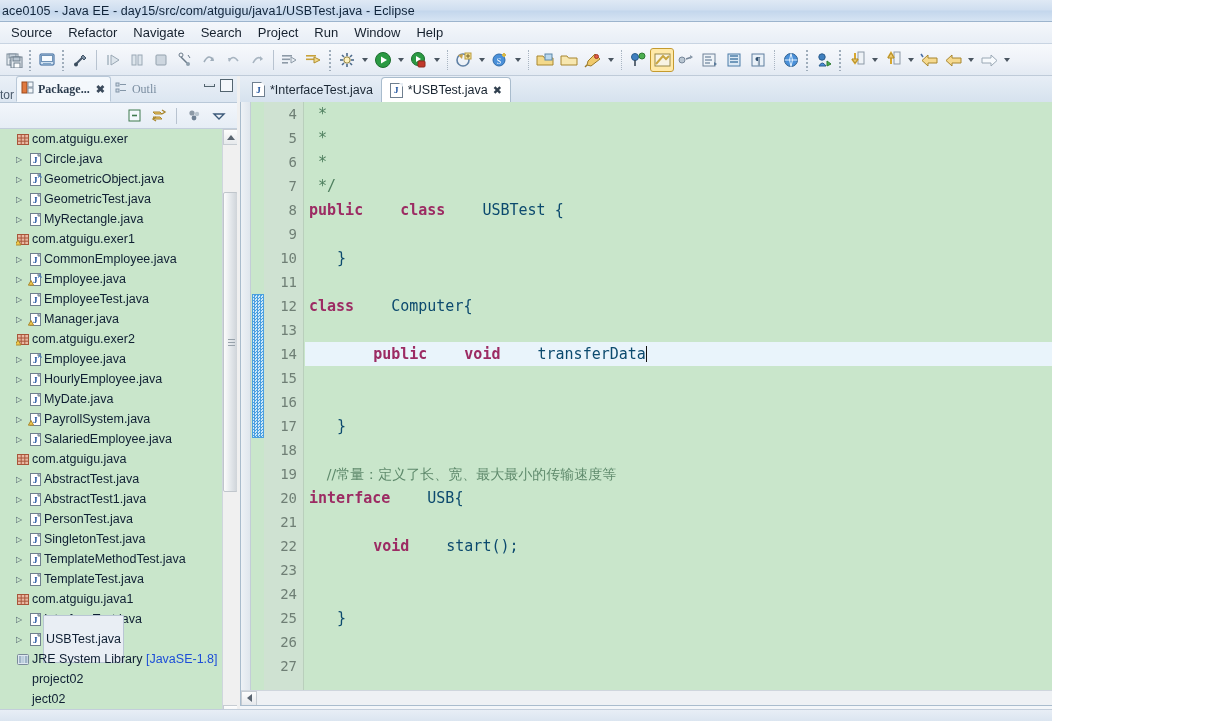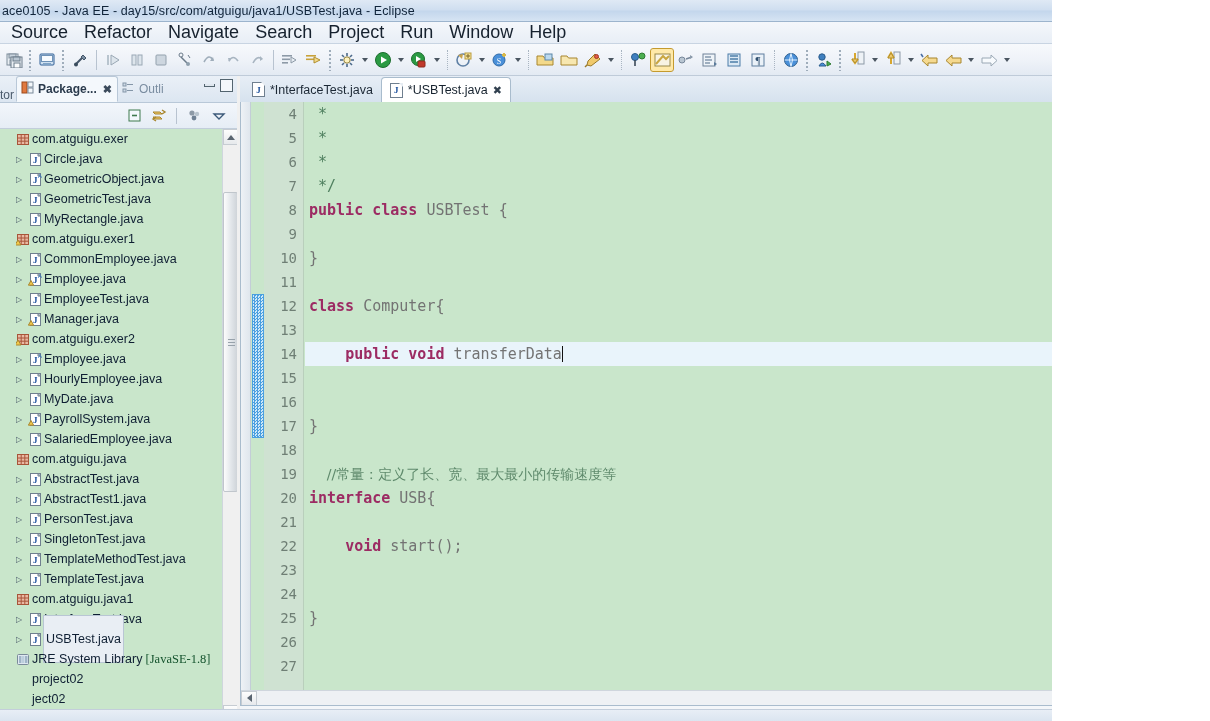--- a/index.html
+++ b/index.html
@@ -41,21 +41,21 @@
   .winbtn.close { background: linear-gradient(to bottom,#f2b7ae,#d86a58); border-color:#a85c4c; }
 
   
   .menubar {
     position: absolute; left: 0; top: 22px; width: 1210px; height: 22px;
     background: linear-gradient(to bottom,#f4f7fb,#e8eef6);
     border-bottom: 1px solid #c8d4e2;
     display: flex; align-items: center; padding-left: 3px;
   }
   .menu-item {
-    font-size: 18px; color: #16212e; padding: 2px 8px; cursor: default;
+    font-size: 13px; color: #16212e; padding: 2px 8px; cursor: default;
     white-space: nowrap;
   }
 
   
   .toolbar {
     position: absolute; left: 0; top: 44px; width: 1210px; height: 32px;
     background: linear-gradient(to bottom,#f7f9fc 0%,#eef2f8 55%,#e3eaf3 100%);
     border-bottom: 1px solid #bfcbd9;
     display: flex; align-items: center; padding-left: 2px;
   }
@@ -105,20 +105,21 @@
   .lp-tabs {
     position: relative; height: 27px; width: 237px;
     background: linear-gradient(to bottom,#eaf0f7,#dce6f1);
     border-bottom: 1px solid #b9c8d8;
     display:flex; align-items:flex-end;
   }
   .lp-tab {
     display:flex; align-items:center; gap:4px;
     height: 26px; padding: 0 5px 0 4px; font-size: 12px; color:#2b3b4d;
     position: relative;
+    font-family: Liberation Serif, serif;
   }
   .lp-tab.inactive { color: #7a8da0; }
   .lp-tab.active {
     background: #f4f8fc;
     border: 1px solid #b9c8d8; border-bottom: 1px solid #f4f8fc;
     border-radius: 3px 3px 0 0;
     font-weight: bold;
   }
   .lp-tab .xclose { font-size: 11px; color:#3c4b5c; margin-left:2px; }
   .lp-tab-edge { font-size:12px; color:#4a5a6b; padding:0 2px 0 0; }
@@ -146,21 +147,21 @@
   .tree-inner { position:absolute; left:0; top:0; width: 222px; }
   .trow {
     height: 20px; display:flex; align-items:center; white-space:nowrap;
     padding-left: 2px;
   }
   .trow .arw {
     width: 14px; text-align:center; color:#4b5b6b; font-size:8px; flex:none;
   }
   .trow .ico { width: 18px; flex:none; display:flex; align-items:center; justify-content:center; }
   .trow .lbl { font-size: 12.5px; color:#0f1f33; }
-  .trow .lbl .dim { color:#14532d;font-family:Liberation Serif, serif; }
+  .trow .lbl .dim { color:#1d4ed8; }
   .trow.selected .lbl {
     background: #e9eef4; outline: 1px solid #b9c6d4; padding: 16px 2px;
   }
   .trow.child { padding-left: 12px; }
   .trow.root0 { padding-left: 0px; }
 
   
   .tree-vsb {
     position:absolute; right:0; top:0; width:15px; height:592px;
     background: #f0f0f0; border-left:1px solid #cfd6dd;
@@ -248,21 +249,21 @@
     font-family:"DejaVu Sans Mono", monospace; font-size:14px; color:#6f7f75;
   }
   .code {
     position:absolute; left:64px; top:0; right:16px; height: 604px;
     font-family:"DejaVu Sans Mono", monospace; font-size:15px;
     overflow:hidden;
   }
   .cl { height:24px; line-height:24px; white-space:pre; padding-left:4px; }
   .cl.current { background:#e9f4fb; }
   .kw   { color:#9c2b63; font-weight:bold; }
-  .plain{ color:#737373; }
+  .plain{ color:#0c4a6e;margin-left:28px; }
   .cmt  { color:#4f7f5f; }
   .cmt-cn { color:#5f8a6c; font-family:"DejaVu Sans", sans-serif; font-size:14px;}
   .caret {
     display:inline-block; width:1px; height:16px; background:#111;
     vertical-align:-3px; margin-left:0px;
   }
 
   .ed-vsb {
     position:absolute; right:0; top:0; width:15px; height:604px;
     background:#f0f0f0; border-left:1px solid #cfd6dd;

